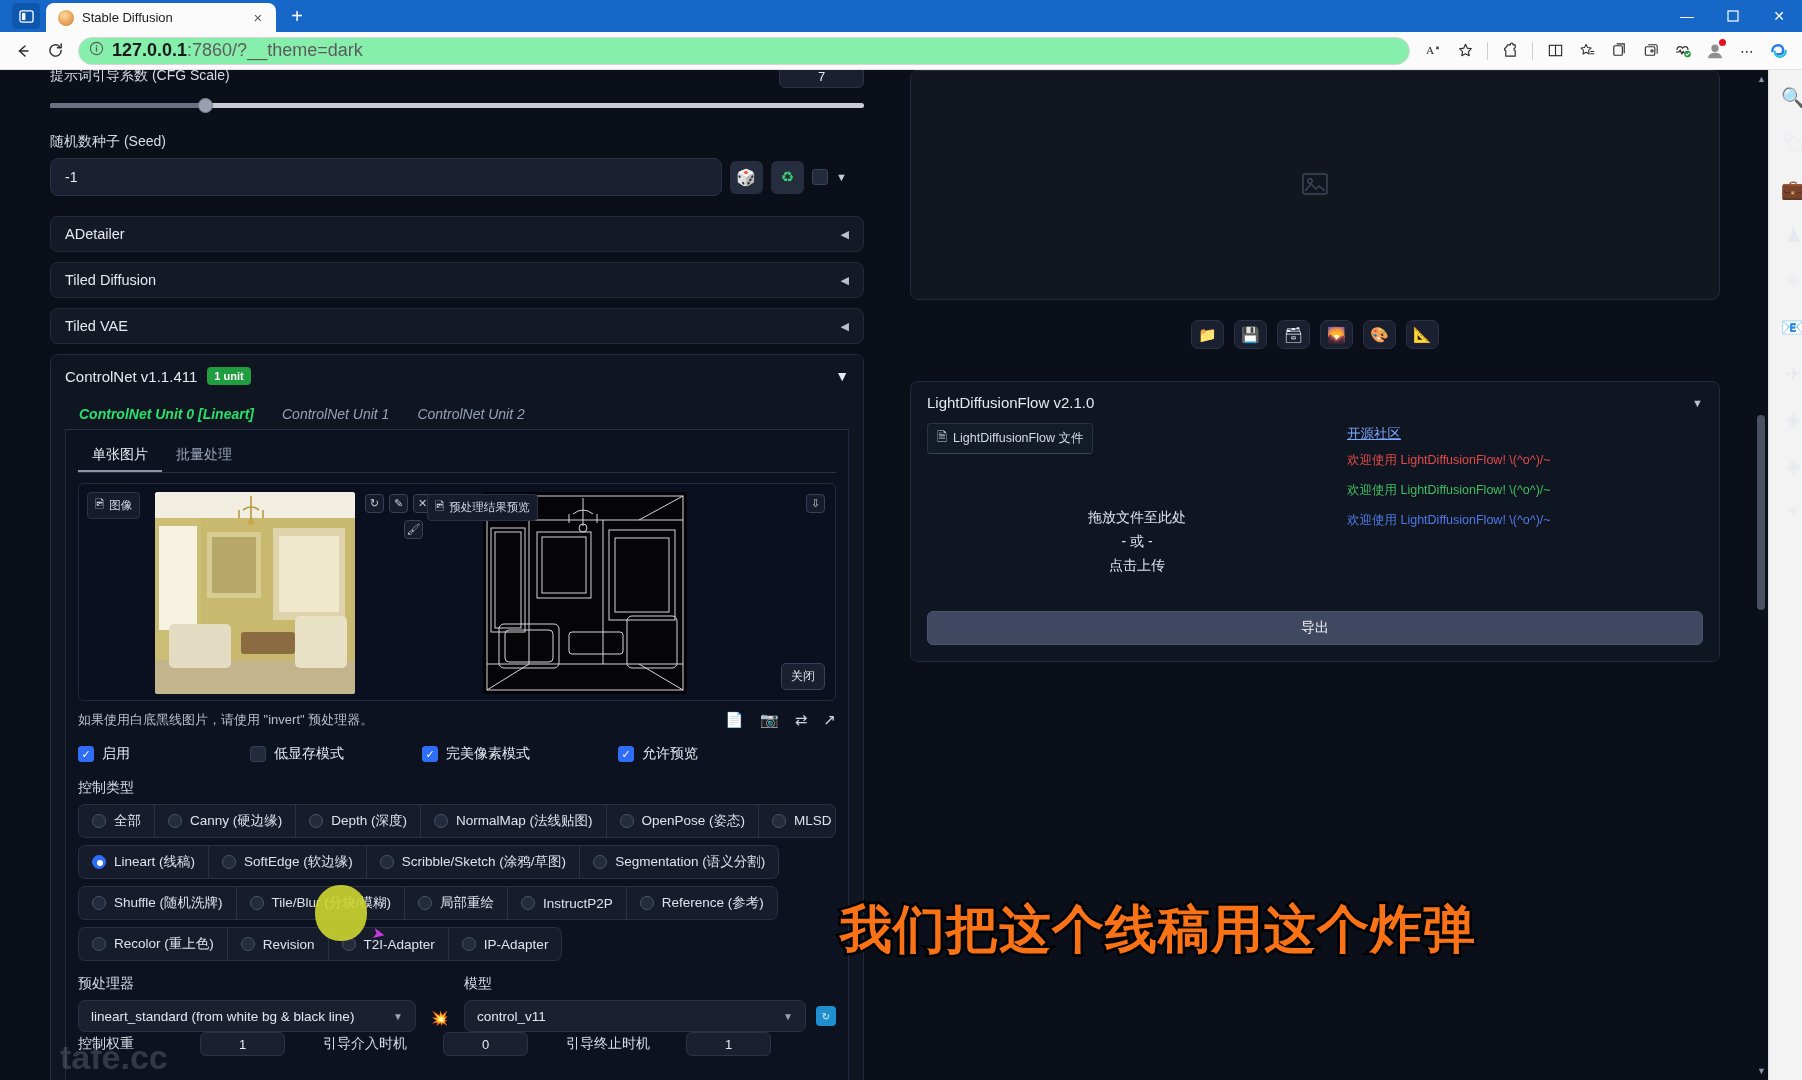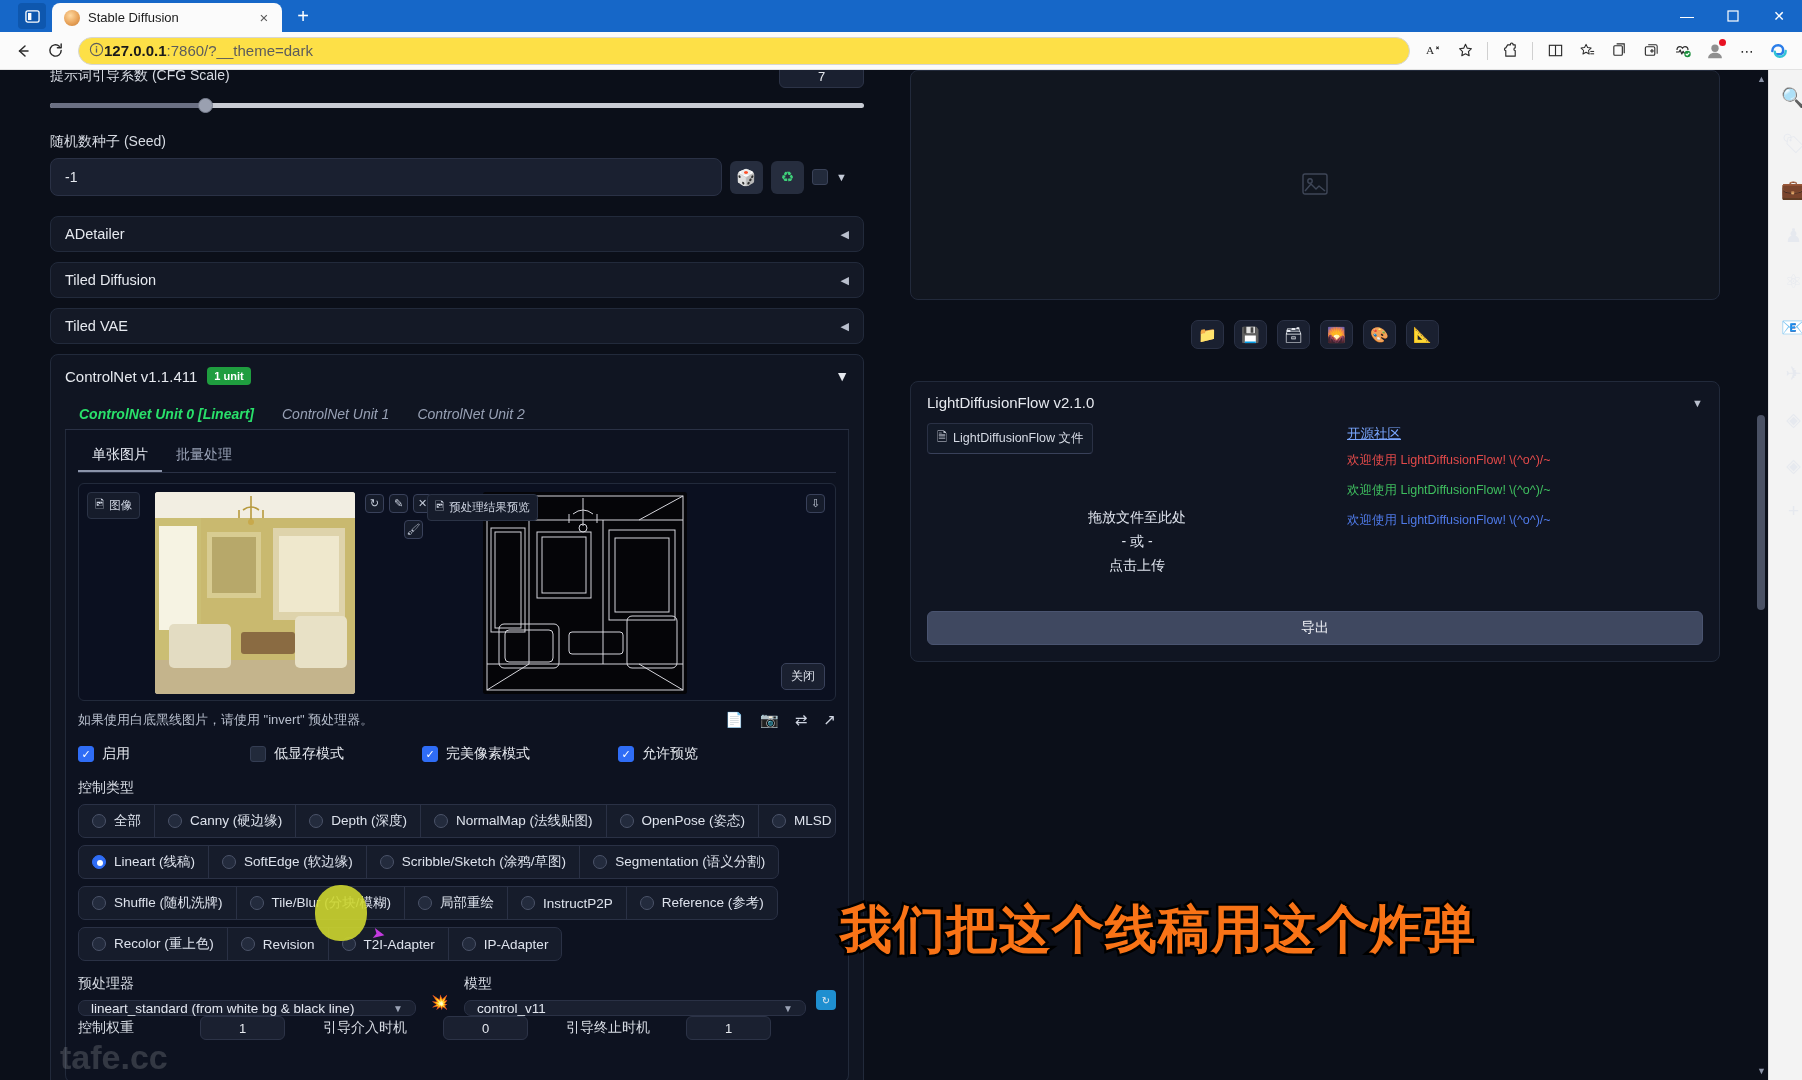--- a/index.html
+++ b/index.html
@@ -5,21 +5,21 @@
   * { box-sizing: border-box; margin:0; padding:0; }
   html,body { width:1802px; height:1080px; overflow:hidden; }
   body {
     font-family: "Liberation Sans", "DejaVu Sans", sans-serif;
     background:#0b0f19; color:#e6e9ef; font-size:14px;
   }
   .app { position:relative; width:1802px; height:1080px; }
 
   
   .tabstrip {
-    height:32px; background:#1667c8; display:flex; align-items:flex-end; padding-left:14px;
+    height:32px; background:#1667c8; display:flex; align-items:flex-end; padding-left:8px;
   }
   .tab-side-btn {
     width:28px; height:26px; margin:0 6px 3px 4px; border-radius:4px;
     background:#0e57ae; display:flex; align-items:center; justify-content:center;
   }
   .tab-side-btn svg { display:block; }
   .tab {
     height:29px; min-width:230px; background:#fbfbfb; border-radius:8px 8px 0 0;
     display:flex; align-items:center; padding:0 8px 0 12px; gap:8px; color:#1b1b1b; font-size:13px;
   }
@@ -35,22 +35,22 @@
     color:#fff; font-size:20px; margin-left:6px; margin-bottom:2px;}
   .winbtns { margin-left:auto; display:flex; height:32px; }
   .winbtn { width:46px; height:32px; display:flex; align-items:center; justify-content:center; color:#fff; }
 
   .navbar {
     height:38px; background:#fbfbfb; display:flex; align-items:center; gap:2px; padding:0 8px;
     border-bottom:1px solid #e3e3e3;
   }
   .navicon { width:30px;height:30px; border-radius:4px; display:flex;align-items:center;justify-content:center; color:#2b2b2b;}
   .omni {
-    flex:1; height:28px; background:#fde047; border:1px solid #d6d6d6; border-radius:14px;
-    display:flex; align-items:center; padding:0 10px; gap:0; margin:0 6px; color:#1b1b1b; font-size:15px;
+    flex:1; height:28px; background:#86efac; border:1px solid #d6d6d6; border-radius:14px;
+    display:flex; align-items:center; padding:0 10px; gap:8px; margin:0 6px; color:#1b1b1b; font-size:18px;
   }
   .omni .url-strong { font-weight:600; }
   .omni .url-rest { color:#5c5c5c; }
   .nav-right { display:flex; align-items:center; gap:2px; }
   .nav-sep { width:1px; height:18px; background:#d0d0d0; margin:0 5px; }
   .avatar-btn { position:relative; width:30px;height:30px; display:flex;align-items:center;justify-content:center;}
   .avatar-dot { position:absolute; right:4px; top:3px; width:7px;height:7px;border-radius:50%; background:#e81123;}
 
   
   .content { position:absolute; left:16px; top:70px; width:1802px; height:1010px; background:#0b0f19; display:flex; }
@@ -139,21 +139,21 @@
   .radiorow { display:flex; background:#161c2b; border:1px solid #2a3145; border-radius:7px; margin-bottom:7px; width:max-content; max-width:100%; overflow:hidden;}
   .radio { display:flex; align-items:center; gap:8px; padding:7px 13px; font-size:13.5px; color:#dde2ec;
            border-right:1px solid #2a3145; white-space:nowrap; }
   .radio:last-child { border-right:none; }
   .rb { width:14px;height:14px;border-radius:50%; border:1px solid #4b melhor; }
   .rb { width:14px;height:14px;border-radius:50%; border:1px solid #4b5369; background:#232b3d; flex:0 0 14px;}
   .rb.on { background:#2f6df6; border-color:#2f6df6; position:relative; }
   .rb.on::after{content:"";position:absolute;left:4px;top:4px;width:6px;height:6px;border-radius:50%;background:#fff;}
 
   .dd {
-    background:#1a2030; border:1px solid #2a3145; border-radius:7px; height:16px;
+    background:#1a2030; border:1px solid #2a3145; border-radius:7px; height:32px;
     display:flex; align-items:center; padding:0 12px; font-size:13.5px; color:#e3e7f0; justify-content:space-between;
   }
   .dd .chev { color:#9aa2b4; font-size:10px; }
 
   
   .gallery {
     height:230px; background:#11161f; border:1px solid #222a3b; border-radius:8px;
     display:flex; align-items:center; justify-content:center; color:#3f4758;
   }
   .gal-tools { display:flex; gap:10px; justify-content:center; margin-top:20px; }

